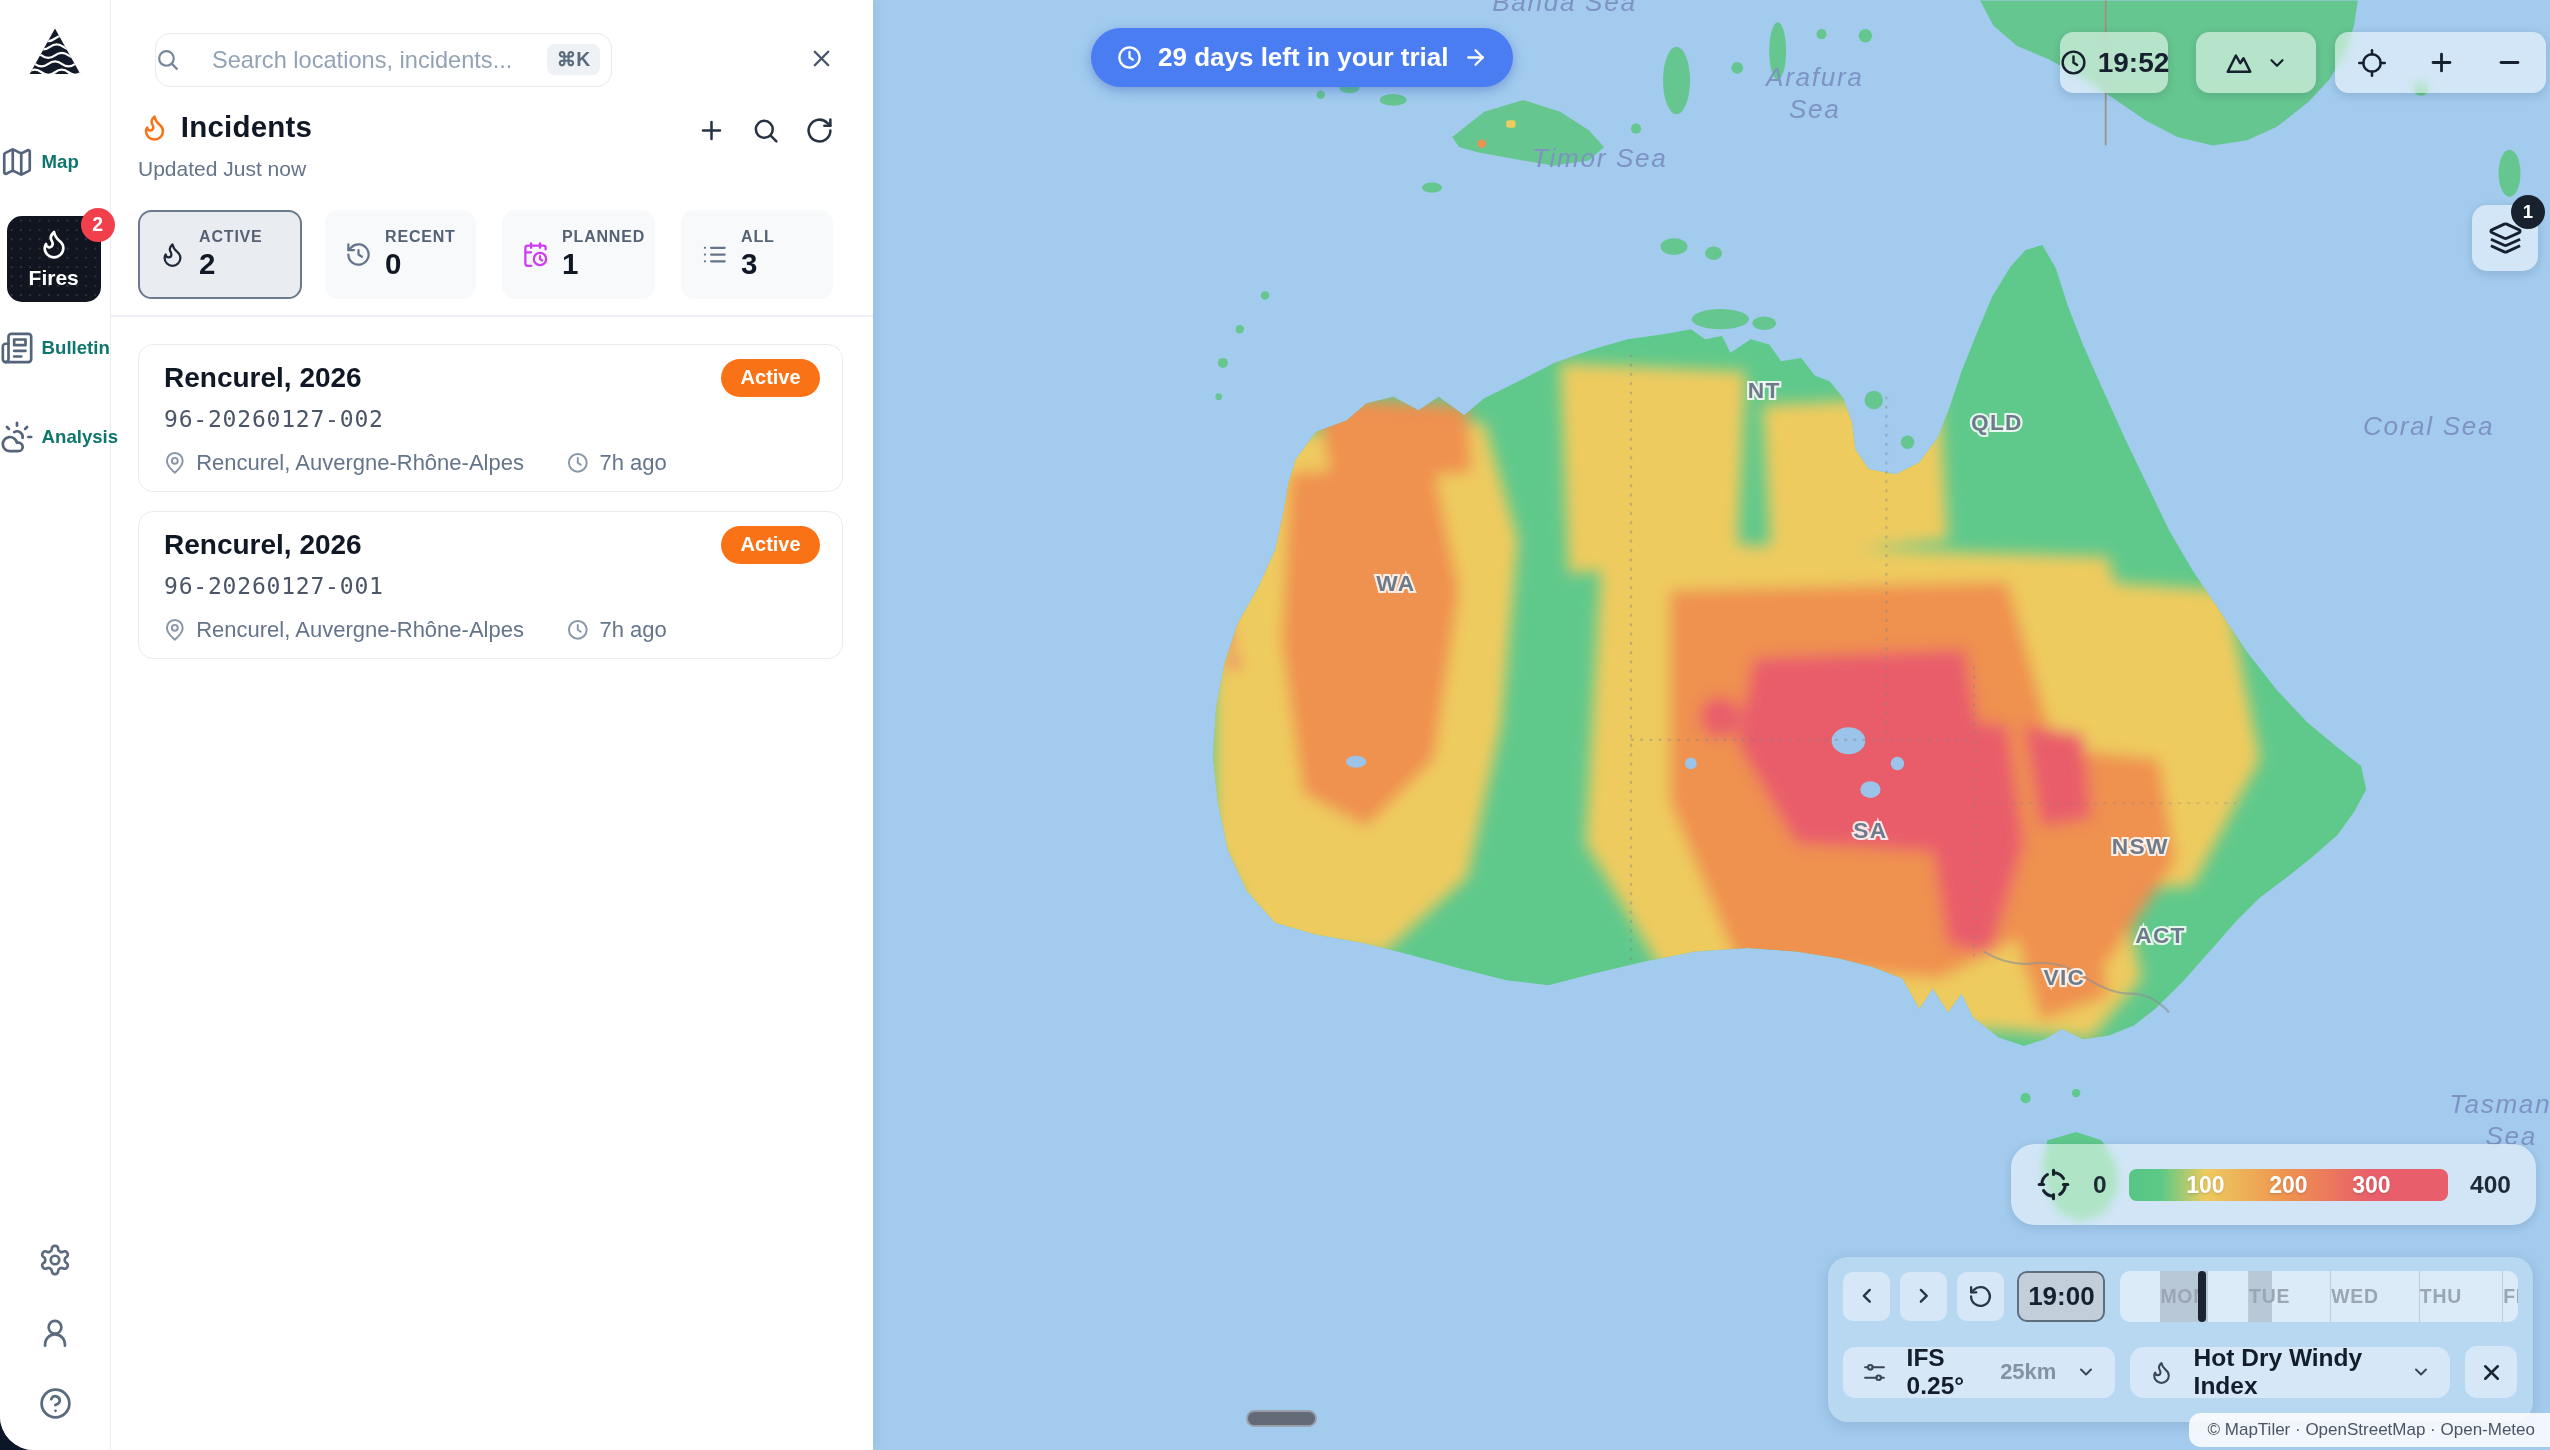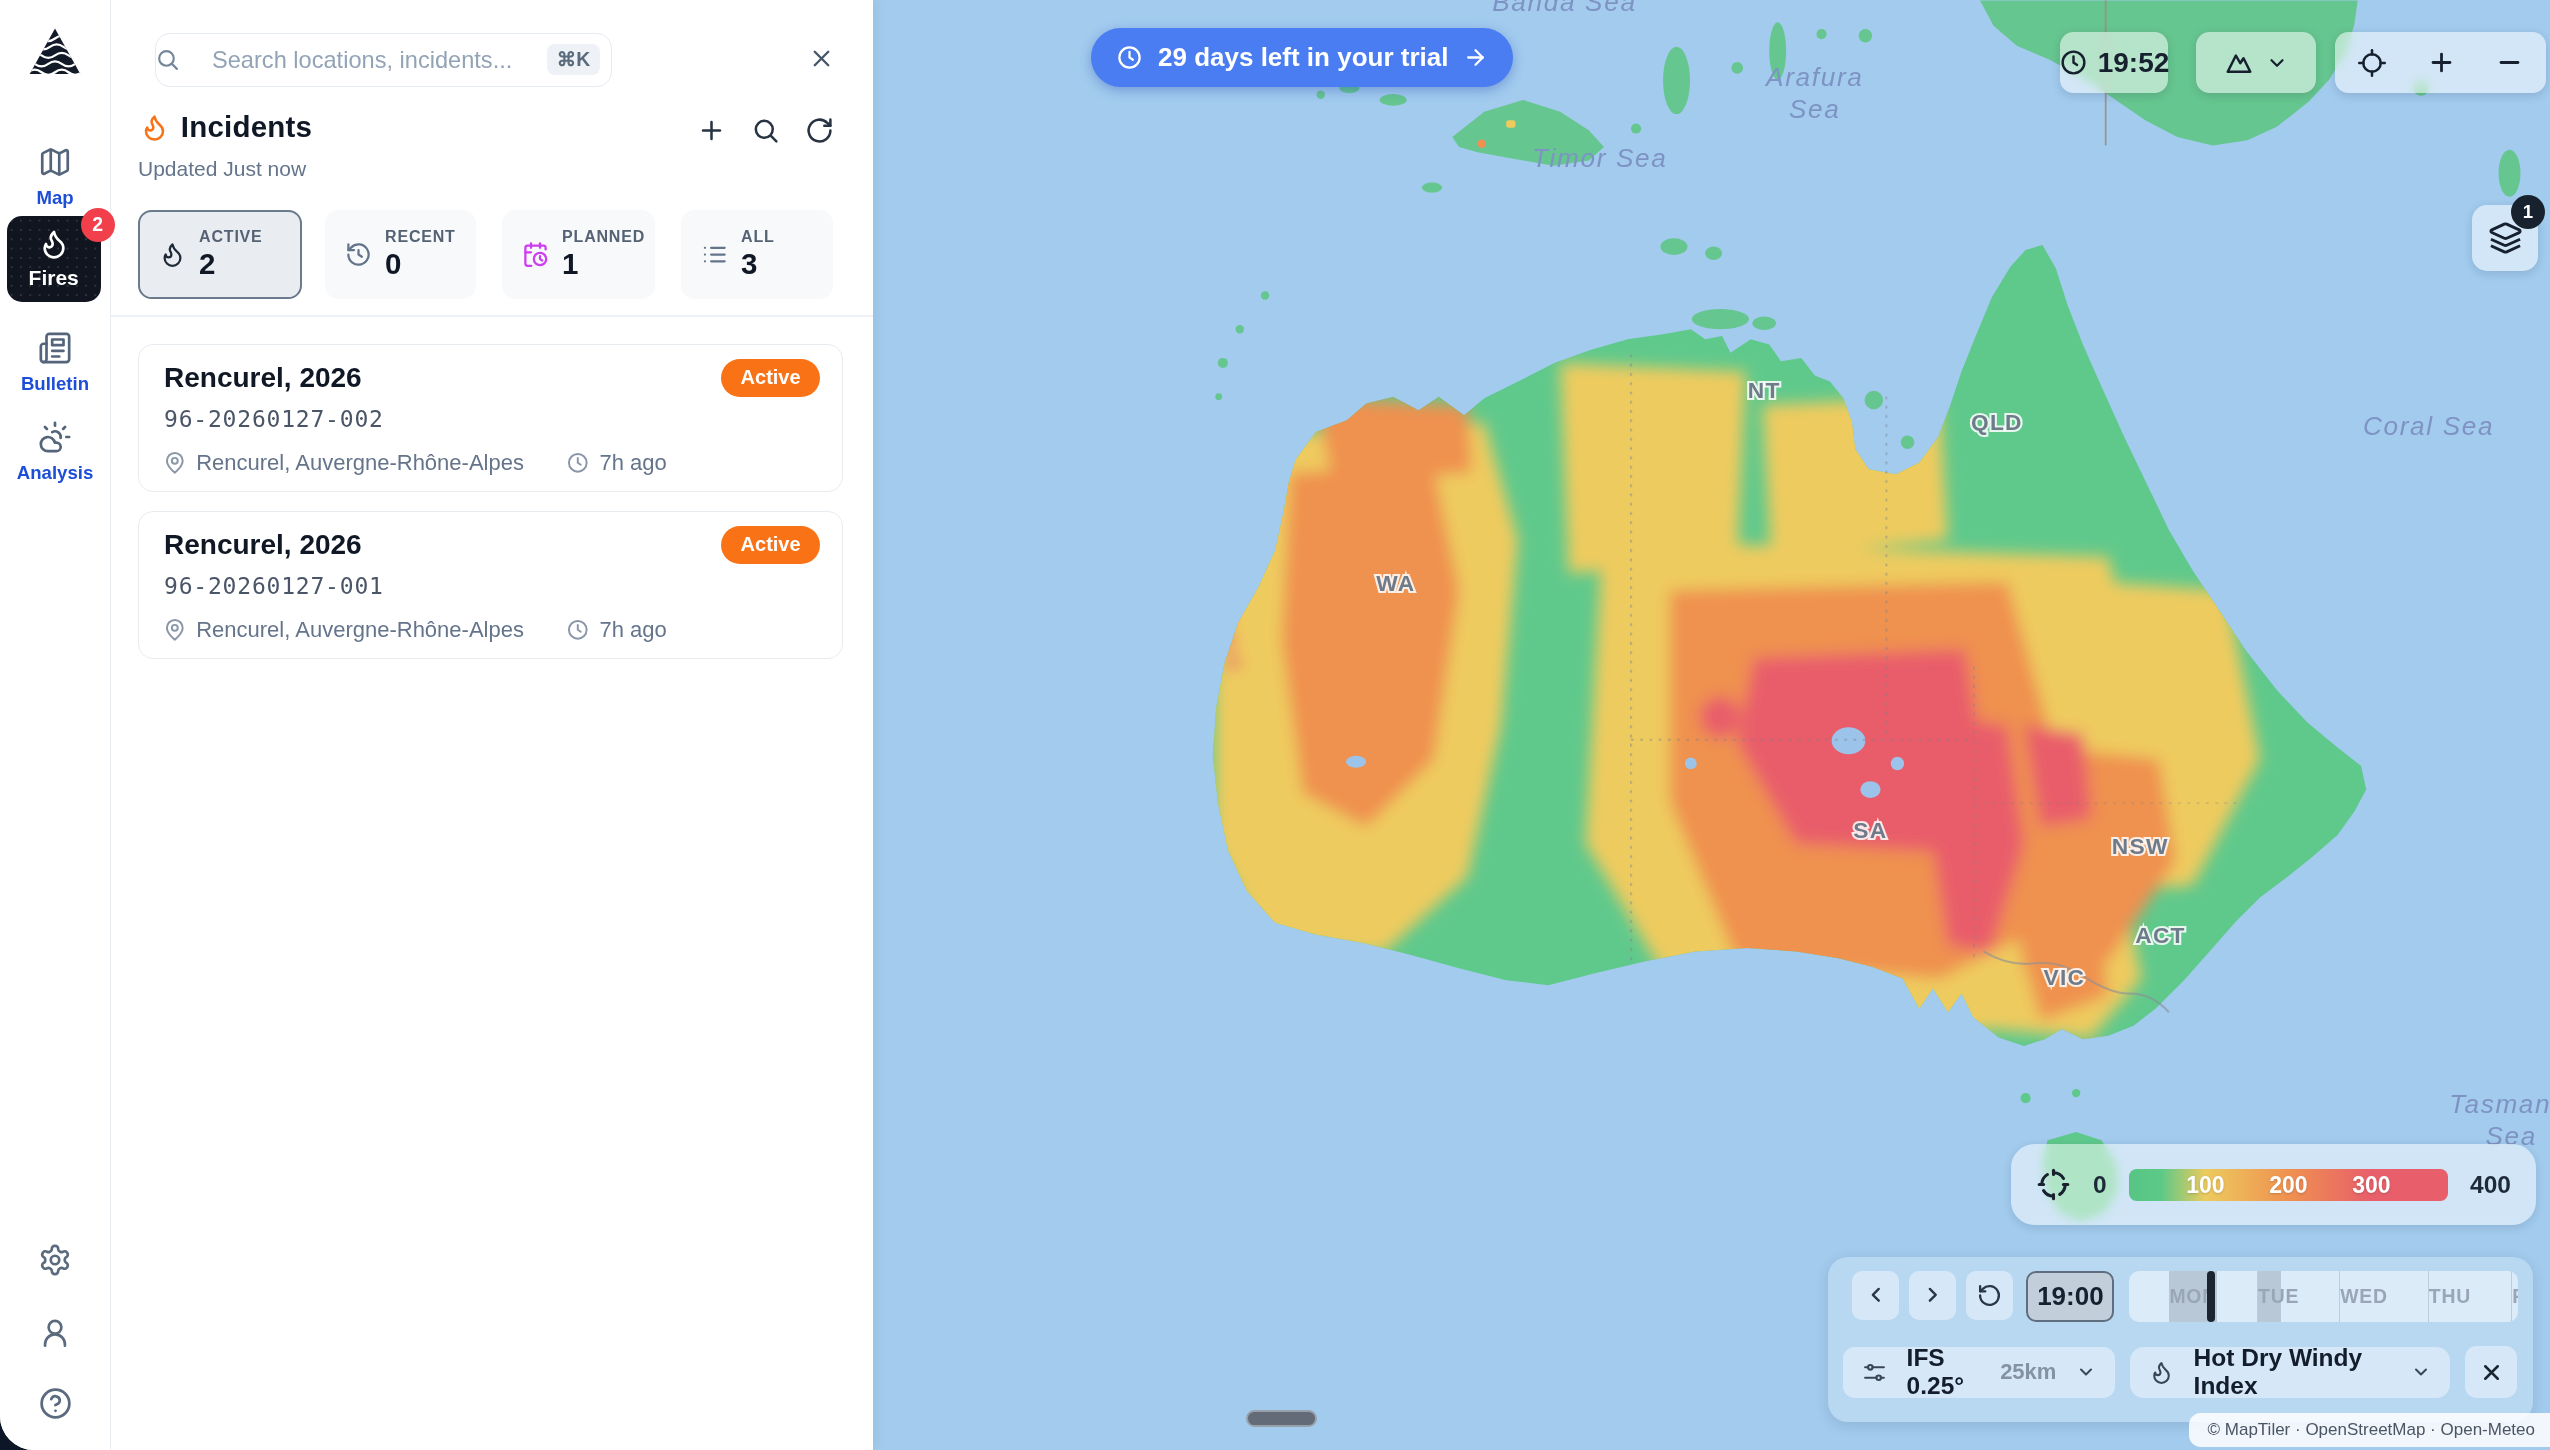--- a/index.html
+++ b/index.html
@@ -2,21 +2,21 @@
 <html style="font-size:13.5px"><head>
 <meta charset="utf-8">
 <style>
   html,body{margin:0;padding:0;width:2550px;height:1451px;overflow:hidden;background:#0c1626;
     font-family:"Liberation Sans",sans-serif;-webkit-font-smoothing:antialiased;}
   .app{position:absolute;inset:0;background:#fff;border-bottom-left-radius:34px;overflow:hidden;}
 
   
   .sidebar{position:absolute;left:0;top:0;bottom:0;width:110px;background:#fff;border-right:1.7px solid #e8edf2;z-index:30;}
   .logo{position:absolute;left:28px;top:25px;width:54px;height:54px;}
-  .nav-item{position:absolute;left:0;width:110px;display:flex;flex-direction:column;align-items:center;gap:7.6px;color:#1d4ed8;}
+  .nav-item{position:absolute;left:0;width:110px;display:flex;align-items:center;gap:7.6px;color:#0f766e;}
   .nav-item .nv-label{font-size:18.6px;font-weight:600;}
   .ni-map{top:145px}.ni-bulletin{top:331px}.ni-analysis{top:420px}
   .fires-pill{position:absolute;left:6.7px;top:216px;width:94px;height:86px;border-radius:15px;background:#10151f;
     background-image:radial-gradient(rgba(255,255,255,.13) 1.3px,transparent 1.3px);background-size:9.3px 9.3px;
     display:flex;flex-direction:column;align-items:center;justify-content:center;gap:5.9px;color:#fff;}
   .fires-pill .nv-label{font-size:21px;font-weight:700;}
   .fires-badge{position:absolute;left:74px;top:-8.4px;min-width:34px;height:34px;border-radius:843px;background:#f1404b;
     color:#fff;font-size:19.4px;font-weight:800;display:flex;align-items:center;justify-content:center;}
   .side-bottom{position:absolute;left:0;width:110px;display:flex;justify-content:center;color:#5b6b7e;}
   .sb-gear{top:1243px}.sb-user{top:1316px}.sb-help{top:1386px}
@@ -74,21 +74,21 @@
     background:linear-gradient(90deg,#57c584 0%,#5cc987 10%,#ecca5e 24%,#ef9150 50%,#e85f6b 76%,#e85f6b 100%);}
   .lg-lab{position:absolute;top:3.4px;transform:translateX(-50%);font-size:23px;font-weight:800;color:#fff;text-shadow:0 0.8px 2.5px rgba(0,0,0,.18);}
   .lg-100{left:24%}.lg-200{left:50%}.lg-300{left:76%}
   .attribution{position:absolute;right:0;bottom:3.4px;background:rgba(255,255,255,.85);border-radius:11.8px 0 0 11.8px;
     padding:6.7px 15px 6.7px 18.6px;font-size:17px;color:#4b5563;}
   .drag-handle{position:absolute;left:373px;top:1410px;width:71px;height:17px;border-radius:8.4px;background:#626b77;border:2.5px solid #98a1ab;box-sizing:border-box;}
 
   
   .timeline{position:absolute;left:955px;top:1257px;width:705px;height:165px;border-radius:20px;
     background:rgba(203,228,244,.55);backdrop-filter:blur(6.7px);box-shadow:0 3.4px 13.5px rgba(15,23,42,.12);}
-  .tl-row1{position:absolute;left:24px;right:15px;top:13.5px;height:51px;display:flex;gap:10px;}
+  .tl-row1{position:absolute;left:15px;right:15px;top:13.5px;height:51px;display:flex;gap:10px;align-items:center;}
   .tl-btn{width:47px;height:49px;border-radius:10px;background:rgba(255,255,255,.42);border:none;display:flex;align-items:center;justify-content:center;color:#2a3647;flex:none;}
   .tl-time{width:88px;height:51px;border-radius:10px;background:#c2cfdb;border:2.5px solid #5f6e7e;box-sizing:border-box;
     font-size:26px;font-weight:800;color:#16202e;display:flex;align-items:center;justify-content:center;flex:none;margin-left:3.4px;}
   .day-strip{position:relative;flex:1;height:51px;border-radius:10px;background:rgba(255,255,255,.5);display:flex;overflow:hidden;margin-left:5px;}
   .day-cell{position:relative;flex:1;display:flex;align-items:center;justify-content:center;
     font-size:19.4px;font-weight:700;color:#9aa6b5;letter-spacing:0.8px;margin-left:40px;}
   .day-cell + .day-cell{border-left:1.7px solid rgba(108,123,140,.28);}
   .day-played{background:rgba(151,166,182,.5);}
   .day-partial .part{position:absolute;left:0;top:0;bottom:0;width:56%;background:rgba(151,166,182,.5);}
   .day-cell span{position:relative;z-index:2;}

